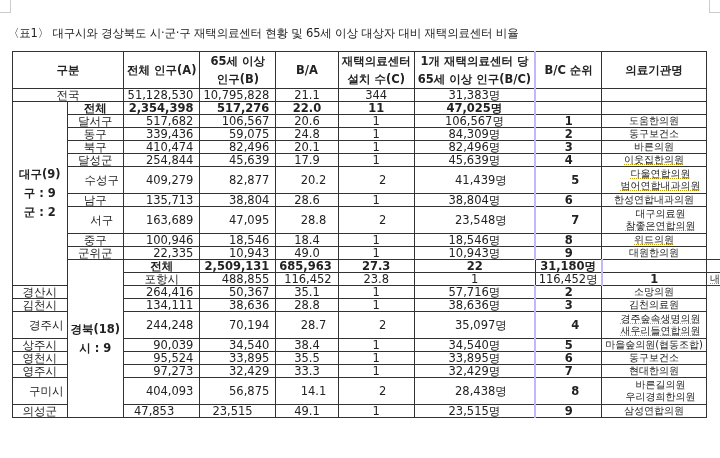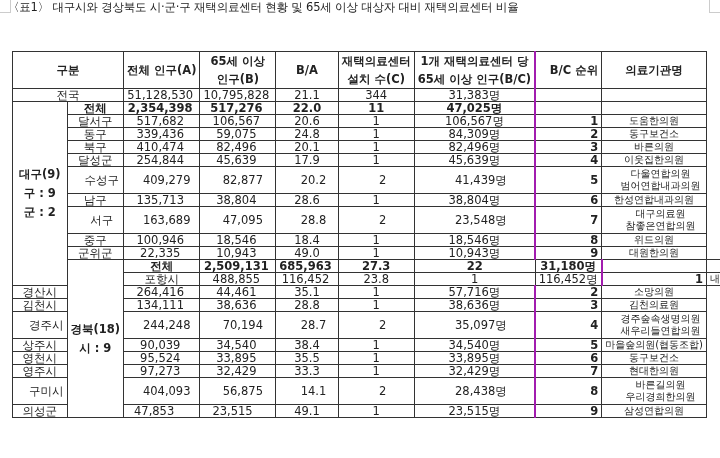--- a/index.html
+++ b/index.html
@@ -1,32 +1,32 @@
 <!DOCTYPE html>
 <html><head>
 <meta charset="utf-8">
 <style>
   html, body { margin:0; padding:0; background:#ffffff; }
   body { width:720px; height:458px; position:relative; overflow:hidden;
          font-family:"DejaVu Sans", "Liberation Sans", sans-serif; color:#222; }
-  .title { position:absolute; left:8px; top:0; font-size:11.5px; letter-spacing:-0.2px; white-space:nowrap; }
+  .title { position:absolute; left:8px; top:26px; font-size:11.5px; letter-spacing:-0.2px; white-space:nowrap; }
   .corner-tl { position:absolute; left:0; top:0; width:10px; height:12px; border-right:1px solid #ccc; border-bottom:1px solid #ccc; }
   .corner-tr { position:absolute; right:0; top:0; width:10px; height:12px; border-left:1px solid #ccc; border-bottom:1px solid #ccc; }
   table { position:absolute; left:12px; top:51px; border-collapse:collapse; font-size:11.5px; table-layout:fixed; }
   td, th { border:1px solid #333; padding:0 3px; height:12px; line-height:12px; text-align:center; white-space:nowrap; font-weight:normal; }
   th { font-weight:bold; height:18px; line-height:18px; }
   th.two { line-height:18px; }
-  .num { text-align:center; padding-right:6px; }
+  .num { text-align:right; padding-right:6px; }
   .bold td, .bold { font-weight:bold; }
   .region { font-weight:bold; line-height:19px; }
   .tall td { height:26px;padding-left:16px; }
-  .sep-left { border-left:2px solid #a21caf;text-align:right; }
+  .sep-left { border-left:2px solid #c4b5fd; }
   .thick-top td { border-top:1.5px solid #333; }
   .org { font-size:10px; }
-  .ul { text-decoration-style:dotted; text-decoration-color:#c9a200; }
+  .ul { text-decoration:underline; text-decoration-style:dotted; text-decoration-color:#c9a200; }
   .rank { font-weight:bold; }
 </style>
 </head>
 <body>
 
 <div class="corner-tl"></div>
 <div class="corner-tr"></div>
 
 <div class="title">〈표1〉 대구시와 경상북도 시·군·구 재택의료센터 현황 및 65세 이상 대상자 대비 재택의료센터 비율</div>
 
@@ -188,21 +188,21 @@
     <td class="num">116,452</td>
     <td>23.8</td>
     <td>1</td>
     <td>116,452명</td>
     <td class="sep-left rank">1</td>
     <td class="org ul">내집에서의원</td>
   </tr>
   <tr>
     <td>경산시</td>
     <td class="num">264,416</td>
-    <td class="num">44,461</td>
+    <td class="num">50,367</td>
     <td>35.1</td>
     <td>1</td>
     <td>57,716명</td>
     <td class="sep-left rank">2</td>
     <td class="org">소망의원</td>
   </tr>
   <tr>
     <td>김천시</td>
     <td class="num">134,111</td>
     <td class="num">38,636</td>

